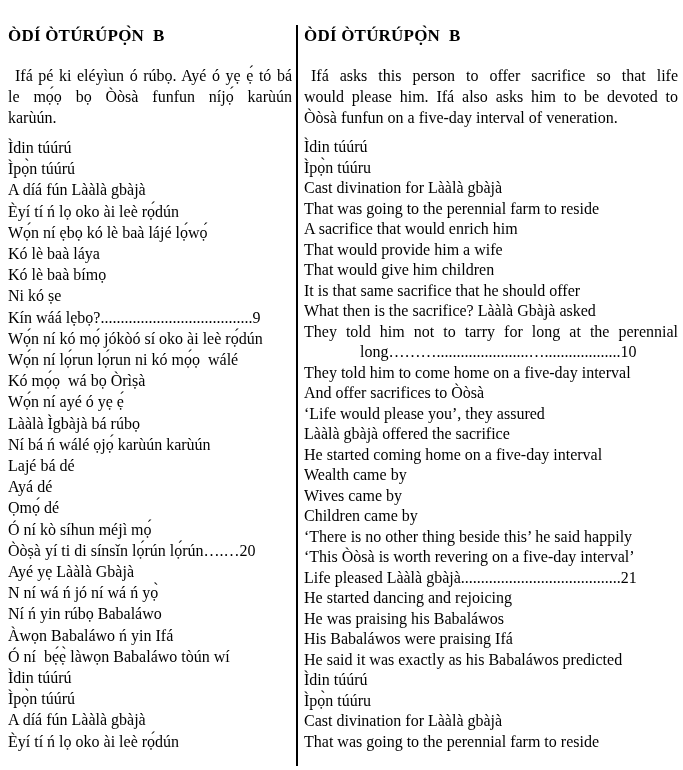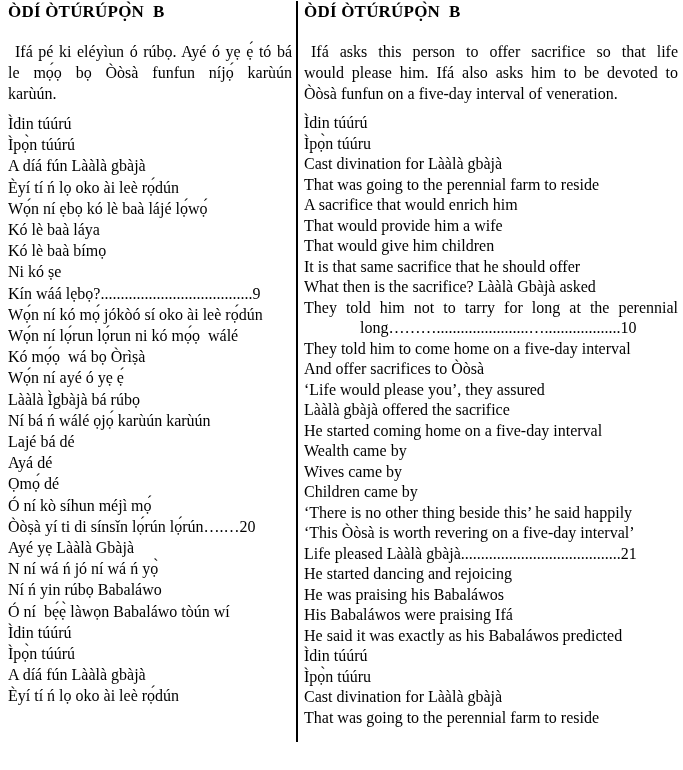--- a/index.html
+++ b/index.html
@@ -10,21 +10,21 @@
     font-family: "Liberation Serif", "DejaVu Serif", serif;
   }
   .page {
     position: relative;
     width: 683px;
     height: 770px;
     background: #ffffff;
     overflow: hidden;
     display: flex;
     box-sizing: border-box;
-    padding-top: 1px;
+    padding-top: 25px;
   }
   .col {
     position: relative;
     box-sizing: border-box;
   }
   .col-left {
     width: 296px;
     padding-left: 8px;
     padding-right: 4px;
   }
@@ -110,20 +110,21 @@
         <div class="verse-line">Lààlà Ìgbàjà bá rúbọ</div>
         <div class="verse-line">Ní bá ń wálé ọjọ́ karùún karùún</div>
         <div class="verse-line">Lajé bá dé</div>
         <div class="verse-line">Ayá dé</div>
         <div class="verse-line">Ọmọ́ dé</div>
         <div class="verse-line">Ó ní kò síhun méjì mọ́</div>
         <div class="verse-line">Òòṣà yí ti di sínsǐn lọ́rún lọ́rún….…20</div>
         <div class="verse-line">Ayé yẹ Lààlà Gbàjà</div>
         <div class="verse-line">N ní wá ń jó ní wá ń yọ̀</div>
         <div class="verse-line">Ní ń yin rúbọ Babaláwo</div>
+        <div class="verse-line">Àwọn Babaláwo ń yin Ifá</div>
         <div class="verse-line">Ó ní  bẹ́ẹ̀ làwọn Babaláwo tòún wí</div>
         <div class="verse-line">Ìdin túúrú</div>
         <div class="verse-line">Ìpọ̀n túúrú</div>
         <div class="verse-line">A díá fún Lààlà gbàjà</div>
         <div class="verse-line">Èyí tí ń lọ oko ài leè rọ́dún</div>
       </div>
   </div>
 
   <div class="divider"></div>
 

